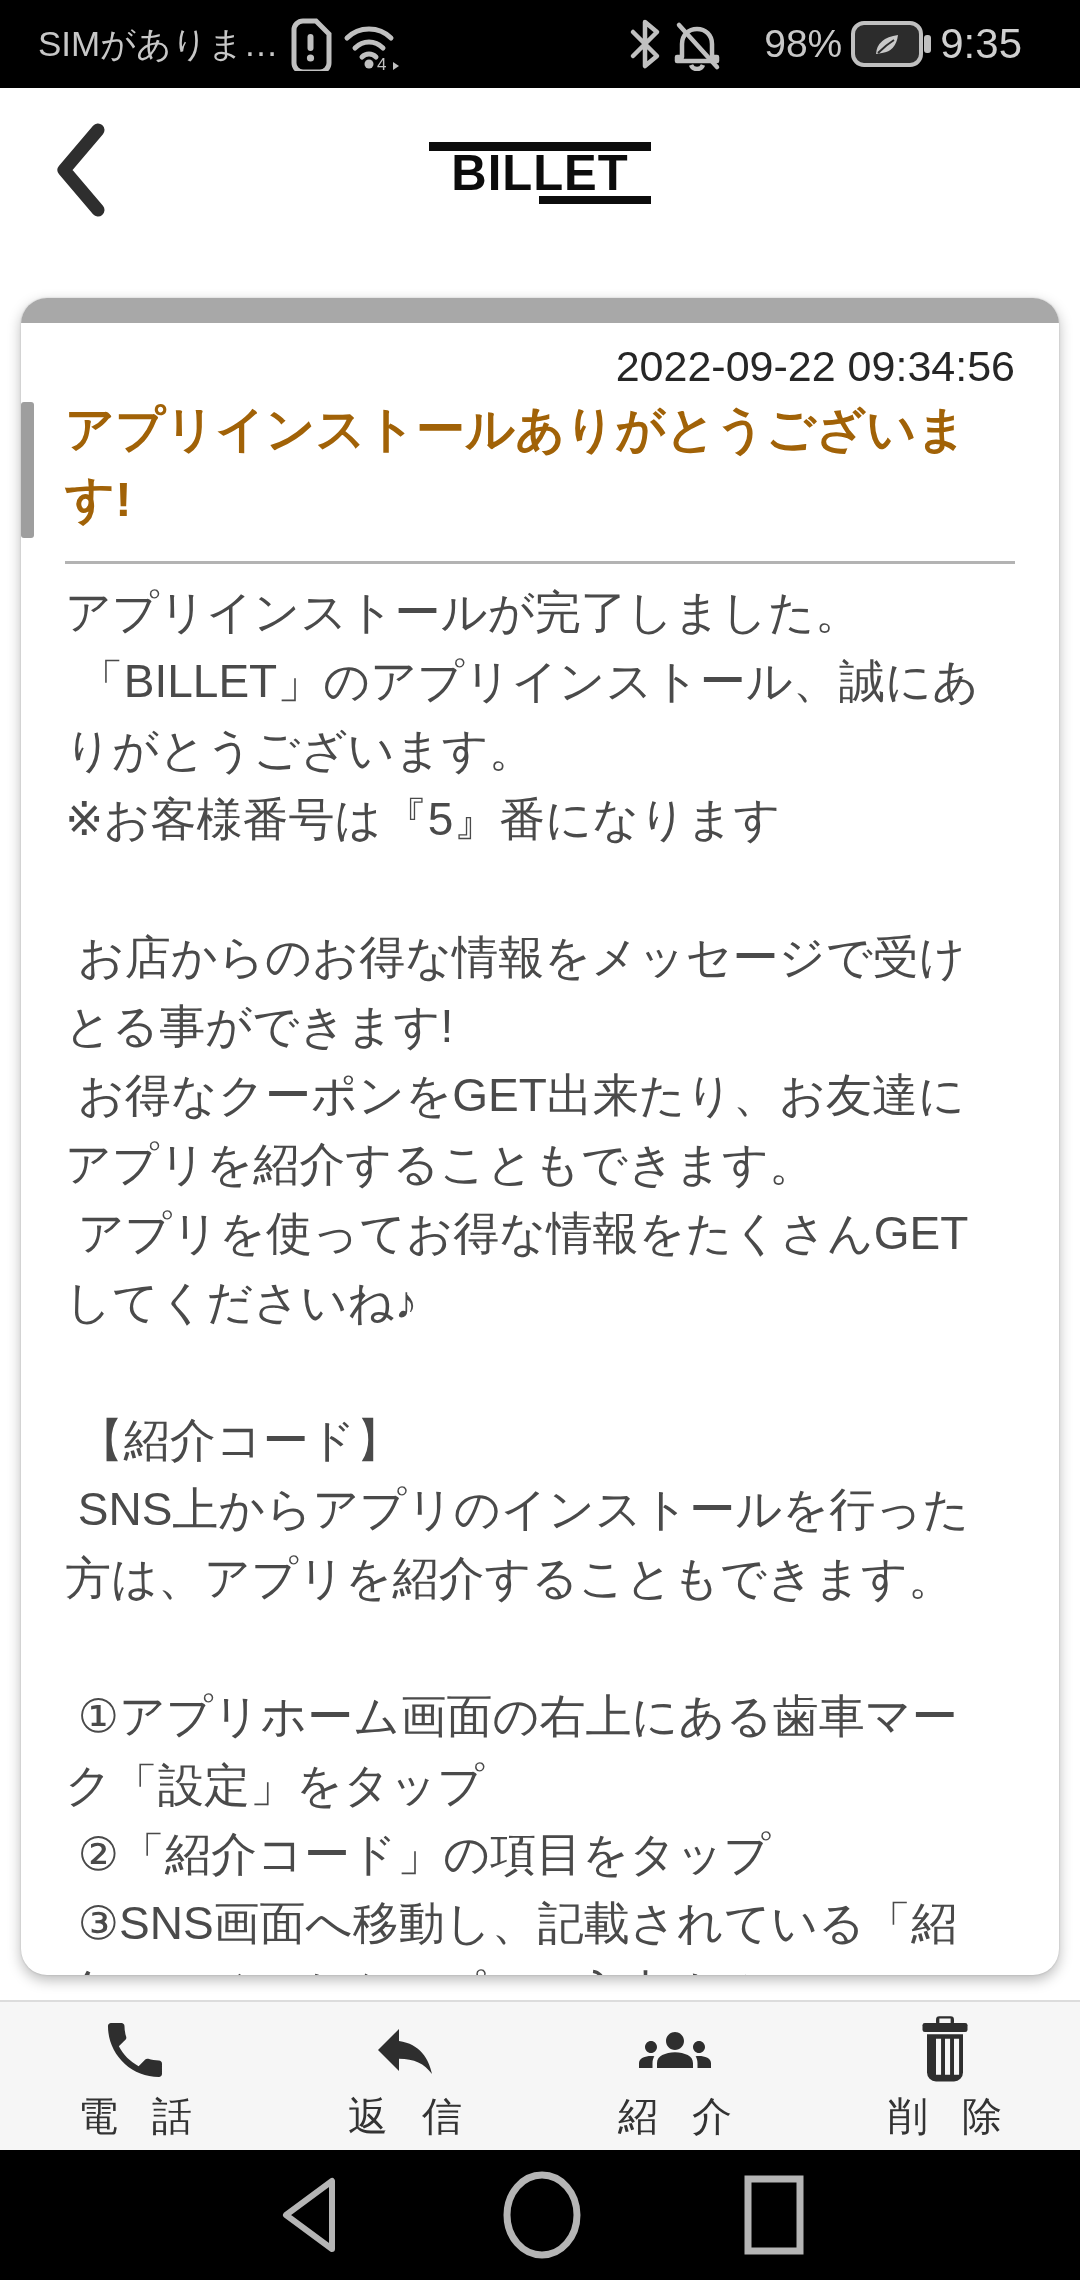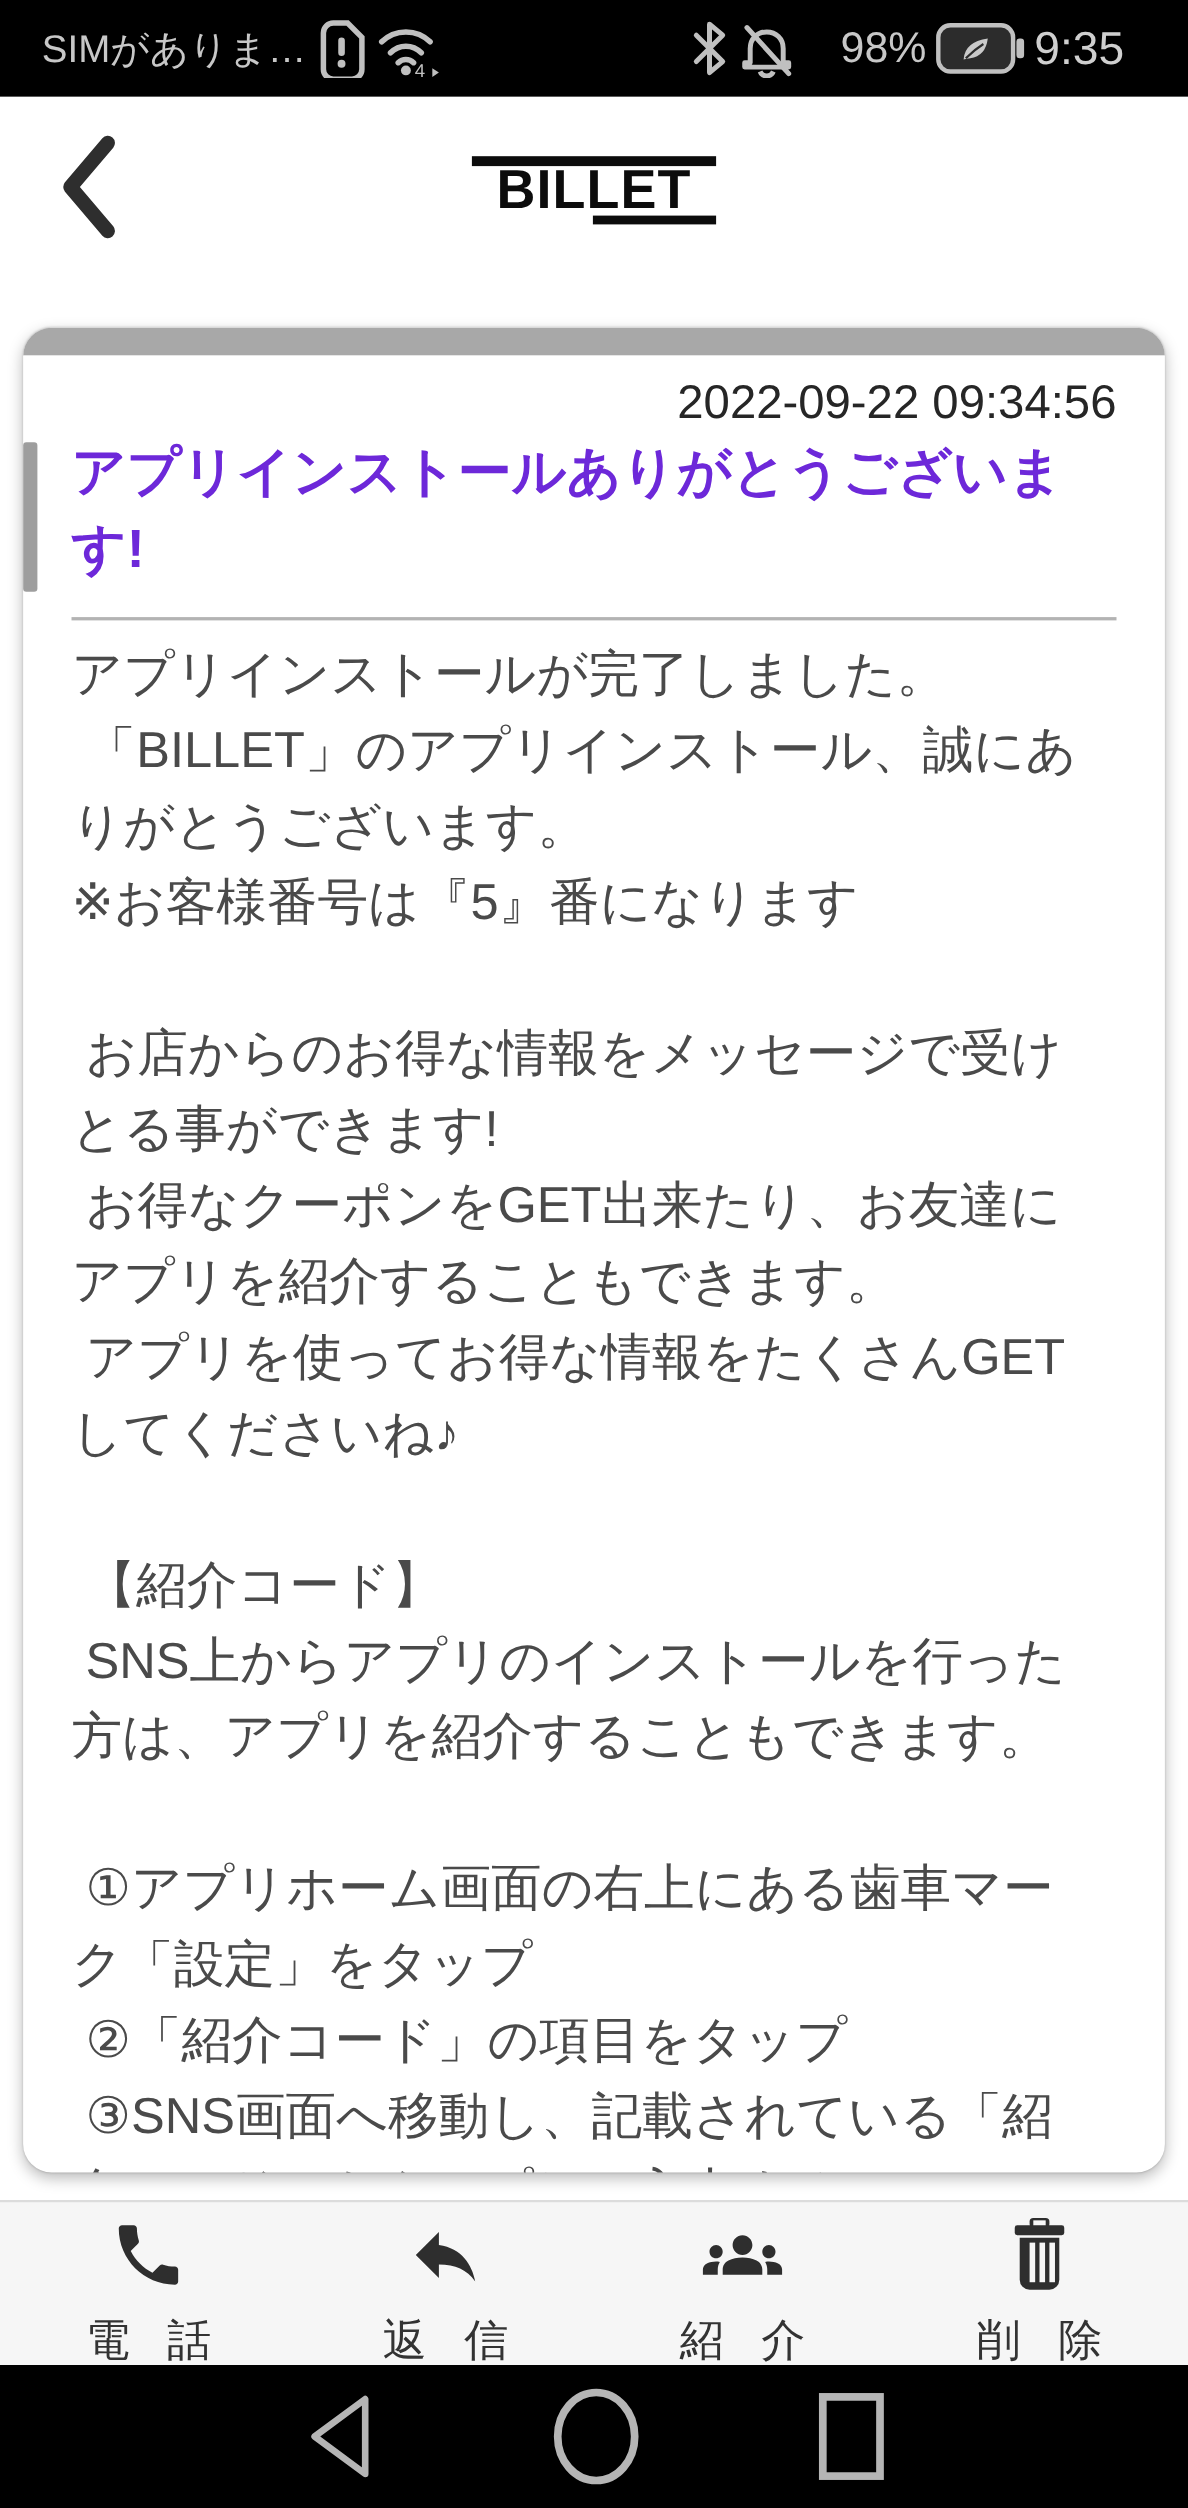--- a/index.html
+++ b/index.html
@@ -33,30 +33,30 @@
   .card{
     position:absolute;left:21px;top:298px;width:1038px;height:1677px;background:#fff;
     border-radius:26px;box-shadow:0 5px 14px rgba(0,0,0,0.28),0 0 2px rgba(0,0,0,0.18);
     overflow:hidden;
   }
   .card-topbar{width:100%;height:25px;background:#a8a8a8;}
   .card-scrollbar{position:absolute;left:0;top:104px;width:13px;height:136px;background:#9e9e9e;border-radius:3px;}
   .card-content{padding:0 44px;box-sizing:border-box;}
   .timestamp{margin-top:18px;text-align:right;font-size:43px;line-height:50px;color:#262626;}
   .title-lines{margin-top:3px;}
-  .tline{font-size:49px;font-weight:700;line-height:70px;min-height:70px;color:#6d28d9;white-space:pre;}
+  .tline{font-size:49px;font-weight:700;line-height:70px;min-height:70px;color:#a16207;white-space:pre;}
   .divider{margin-top:27px;height:3px;background:#b3b3b3;}
   .body-lines{margin-top:14px;}
   .bline{font-size:46px;line-height:69px;min-height:69px;color:#4a4a4a;white-space:pre;}
   
   .toolbar{
     position:absolute;top:2000px;left:0;width:1080px;height:150px;background:#f6f6f6;
     border-top:2px solid #dcdcdc;display:flex;box-sizing:border-box;
   }
-  .tool-btn{flex:1;display:flex;flex-direction:column;align-items:center;justify-content:flex-start;padding-top:12px;gap:20px;}
+  .tool-btn{flex:1;display:flex;flex-direction:column;align-items:center;justify-content:flex-start;padding-top:12px;gap:8px;}
   .tool-label{font-size:40px;color:#333;letter-spacing:34px;padding-left:34px;line-height:44px;}
   
   .navbar{
     position:absolute;top:2150px;left:0;width:1080px;height:130px;background:#000;
     display:flex;align-items:center;justify-content:center;gap:156px;
   }
 </style>
 </head>
 <body>
 

